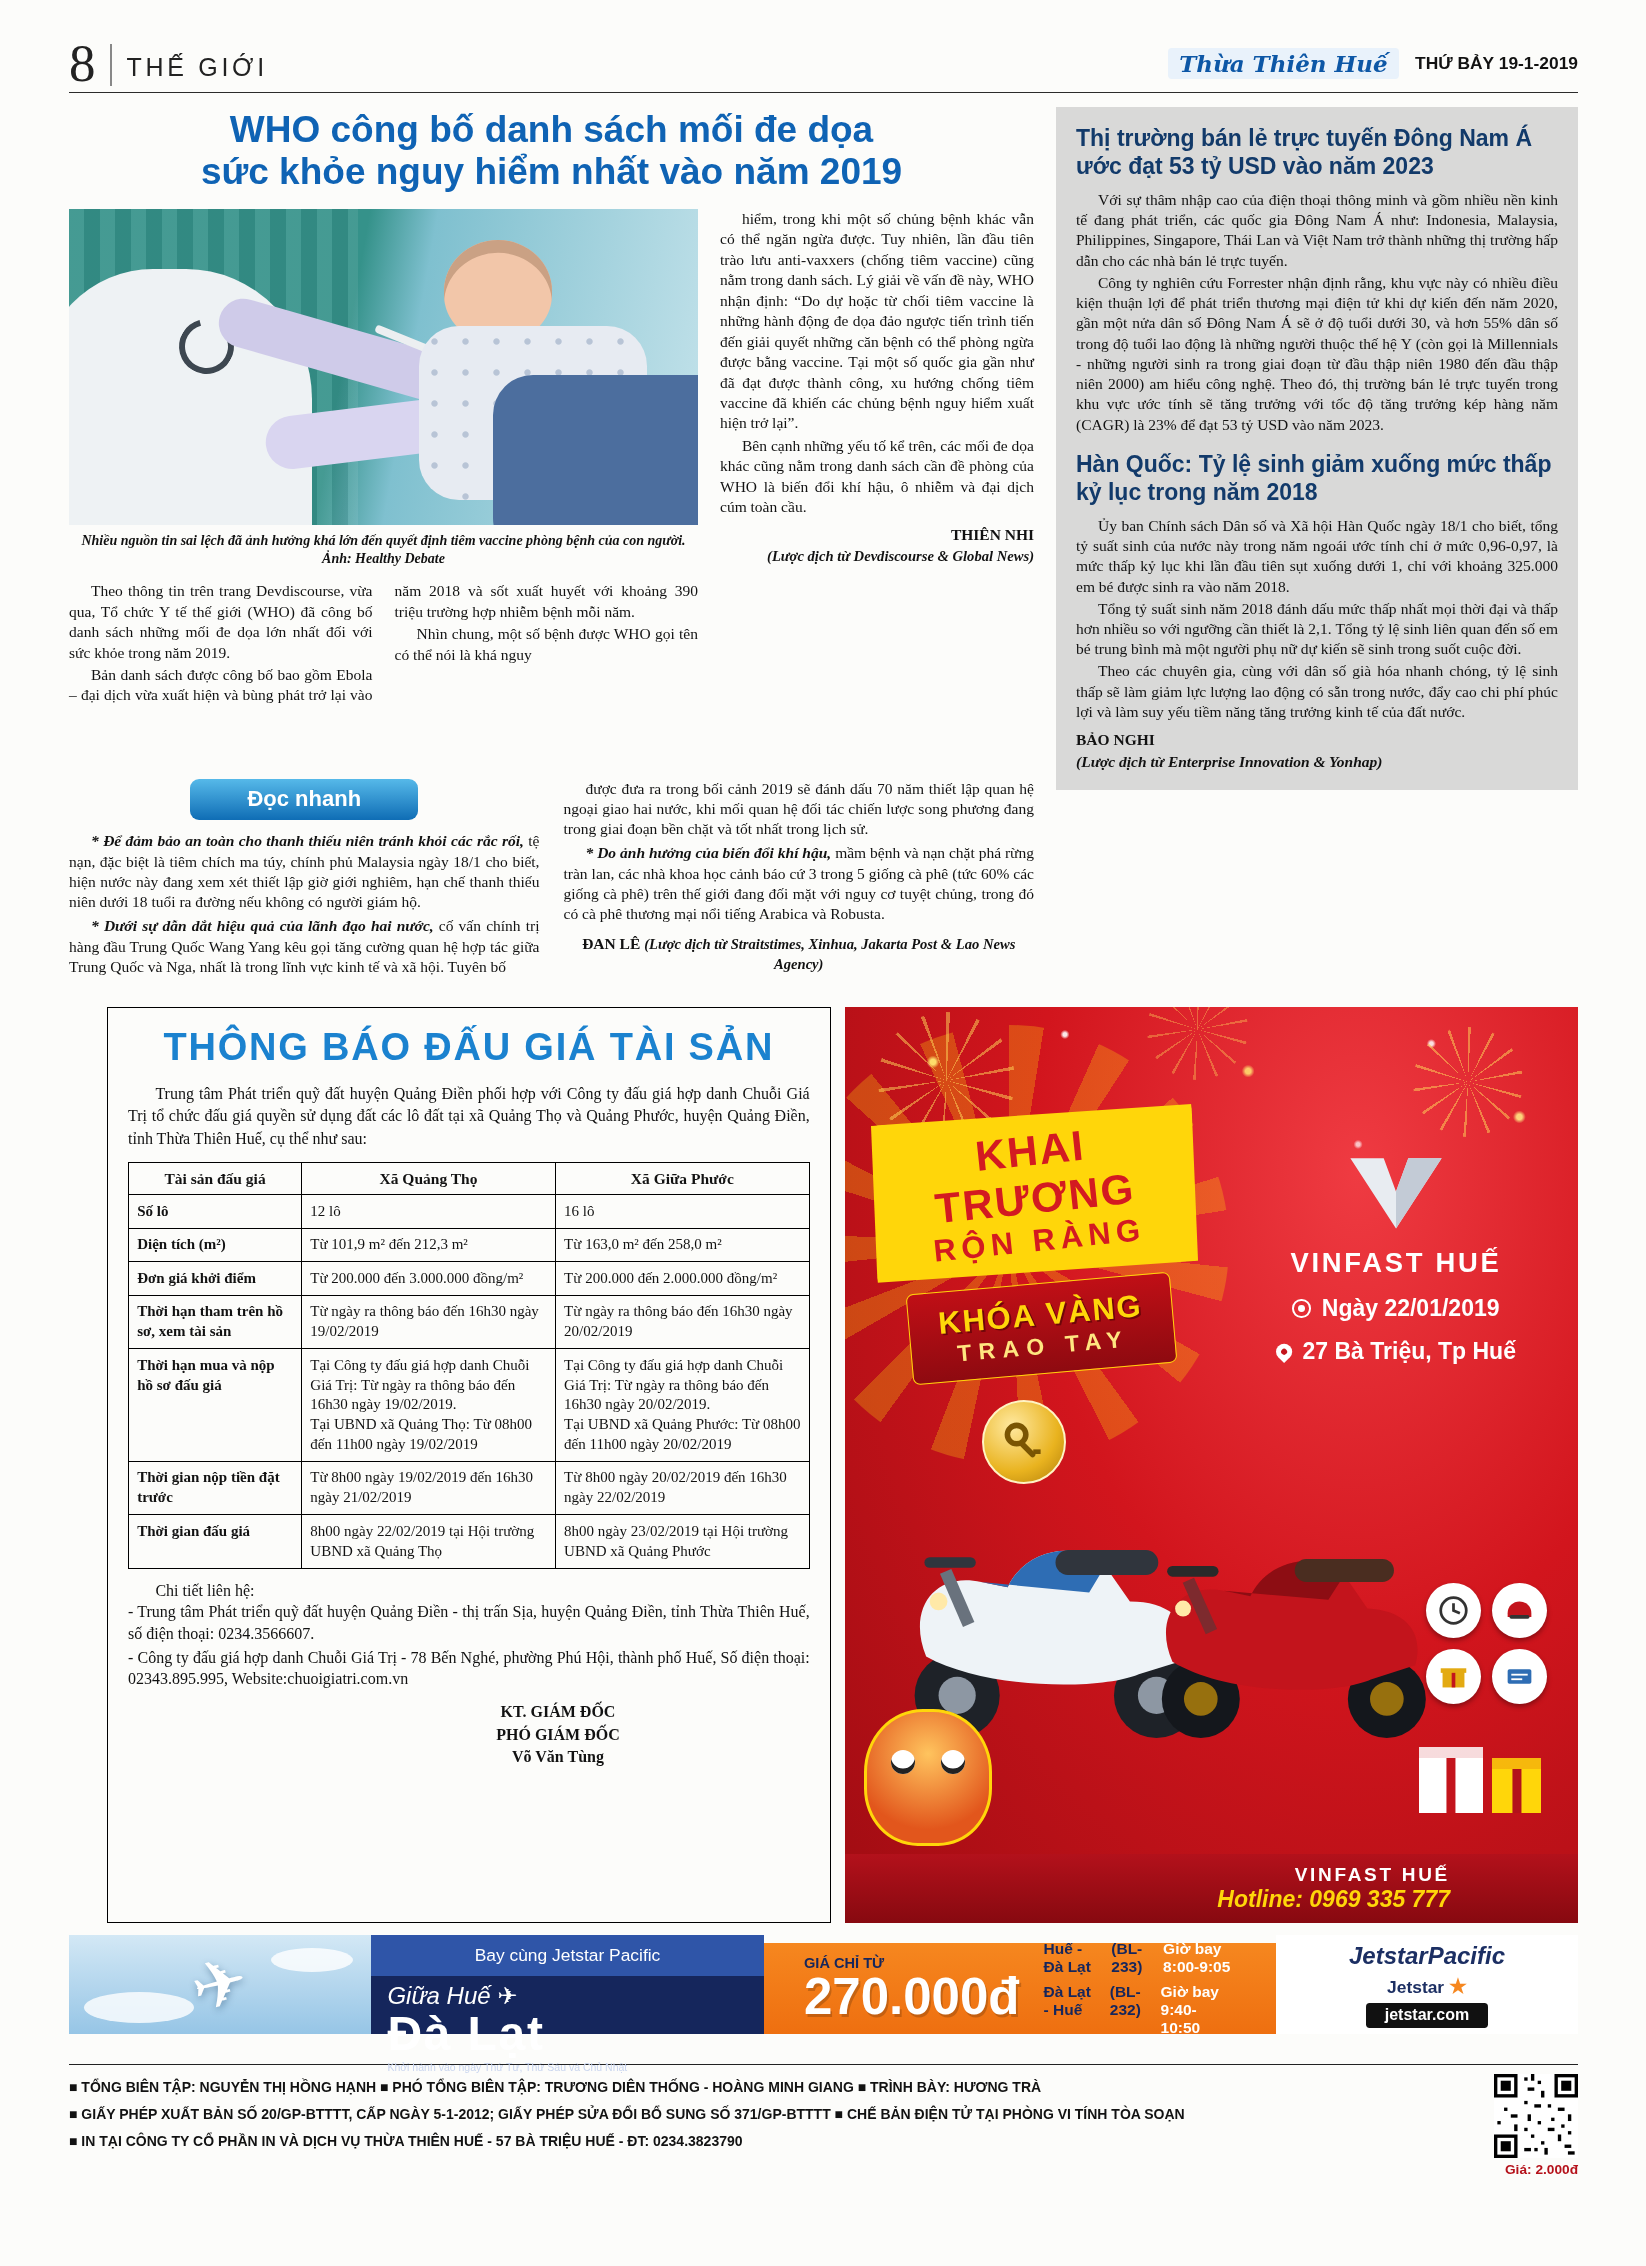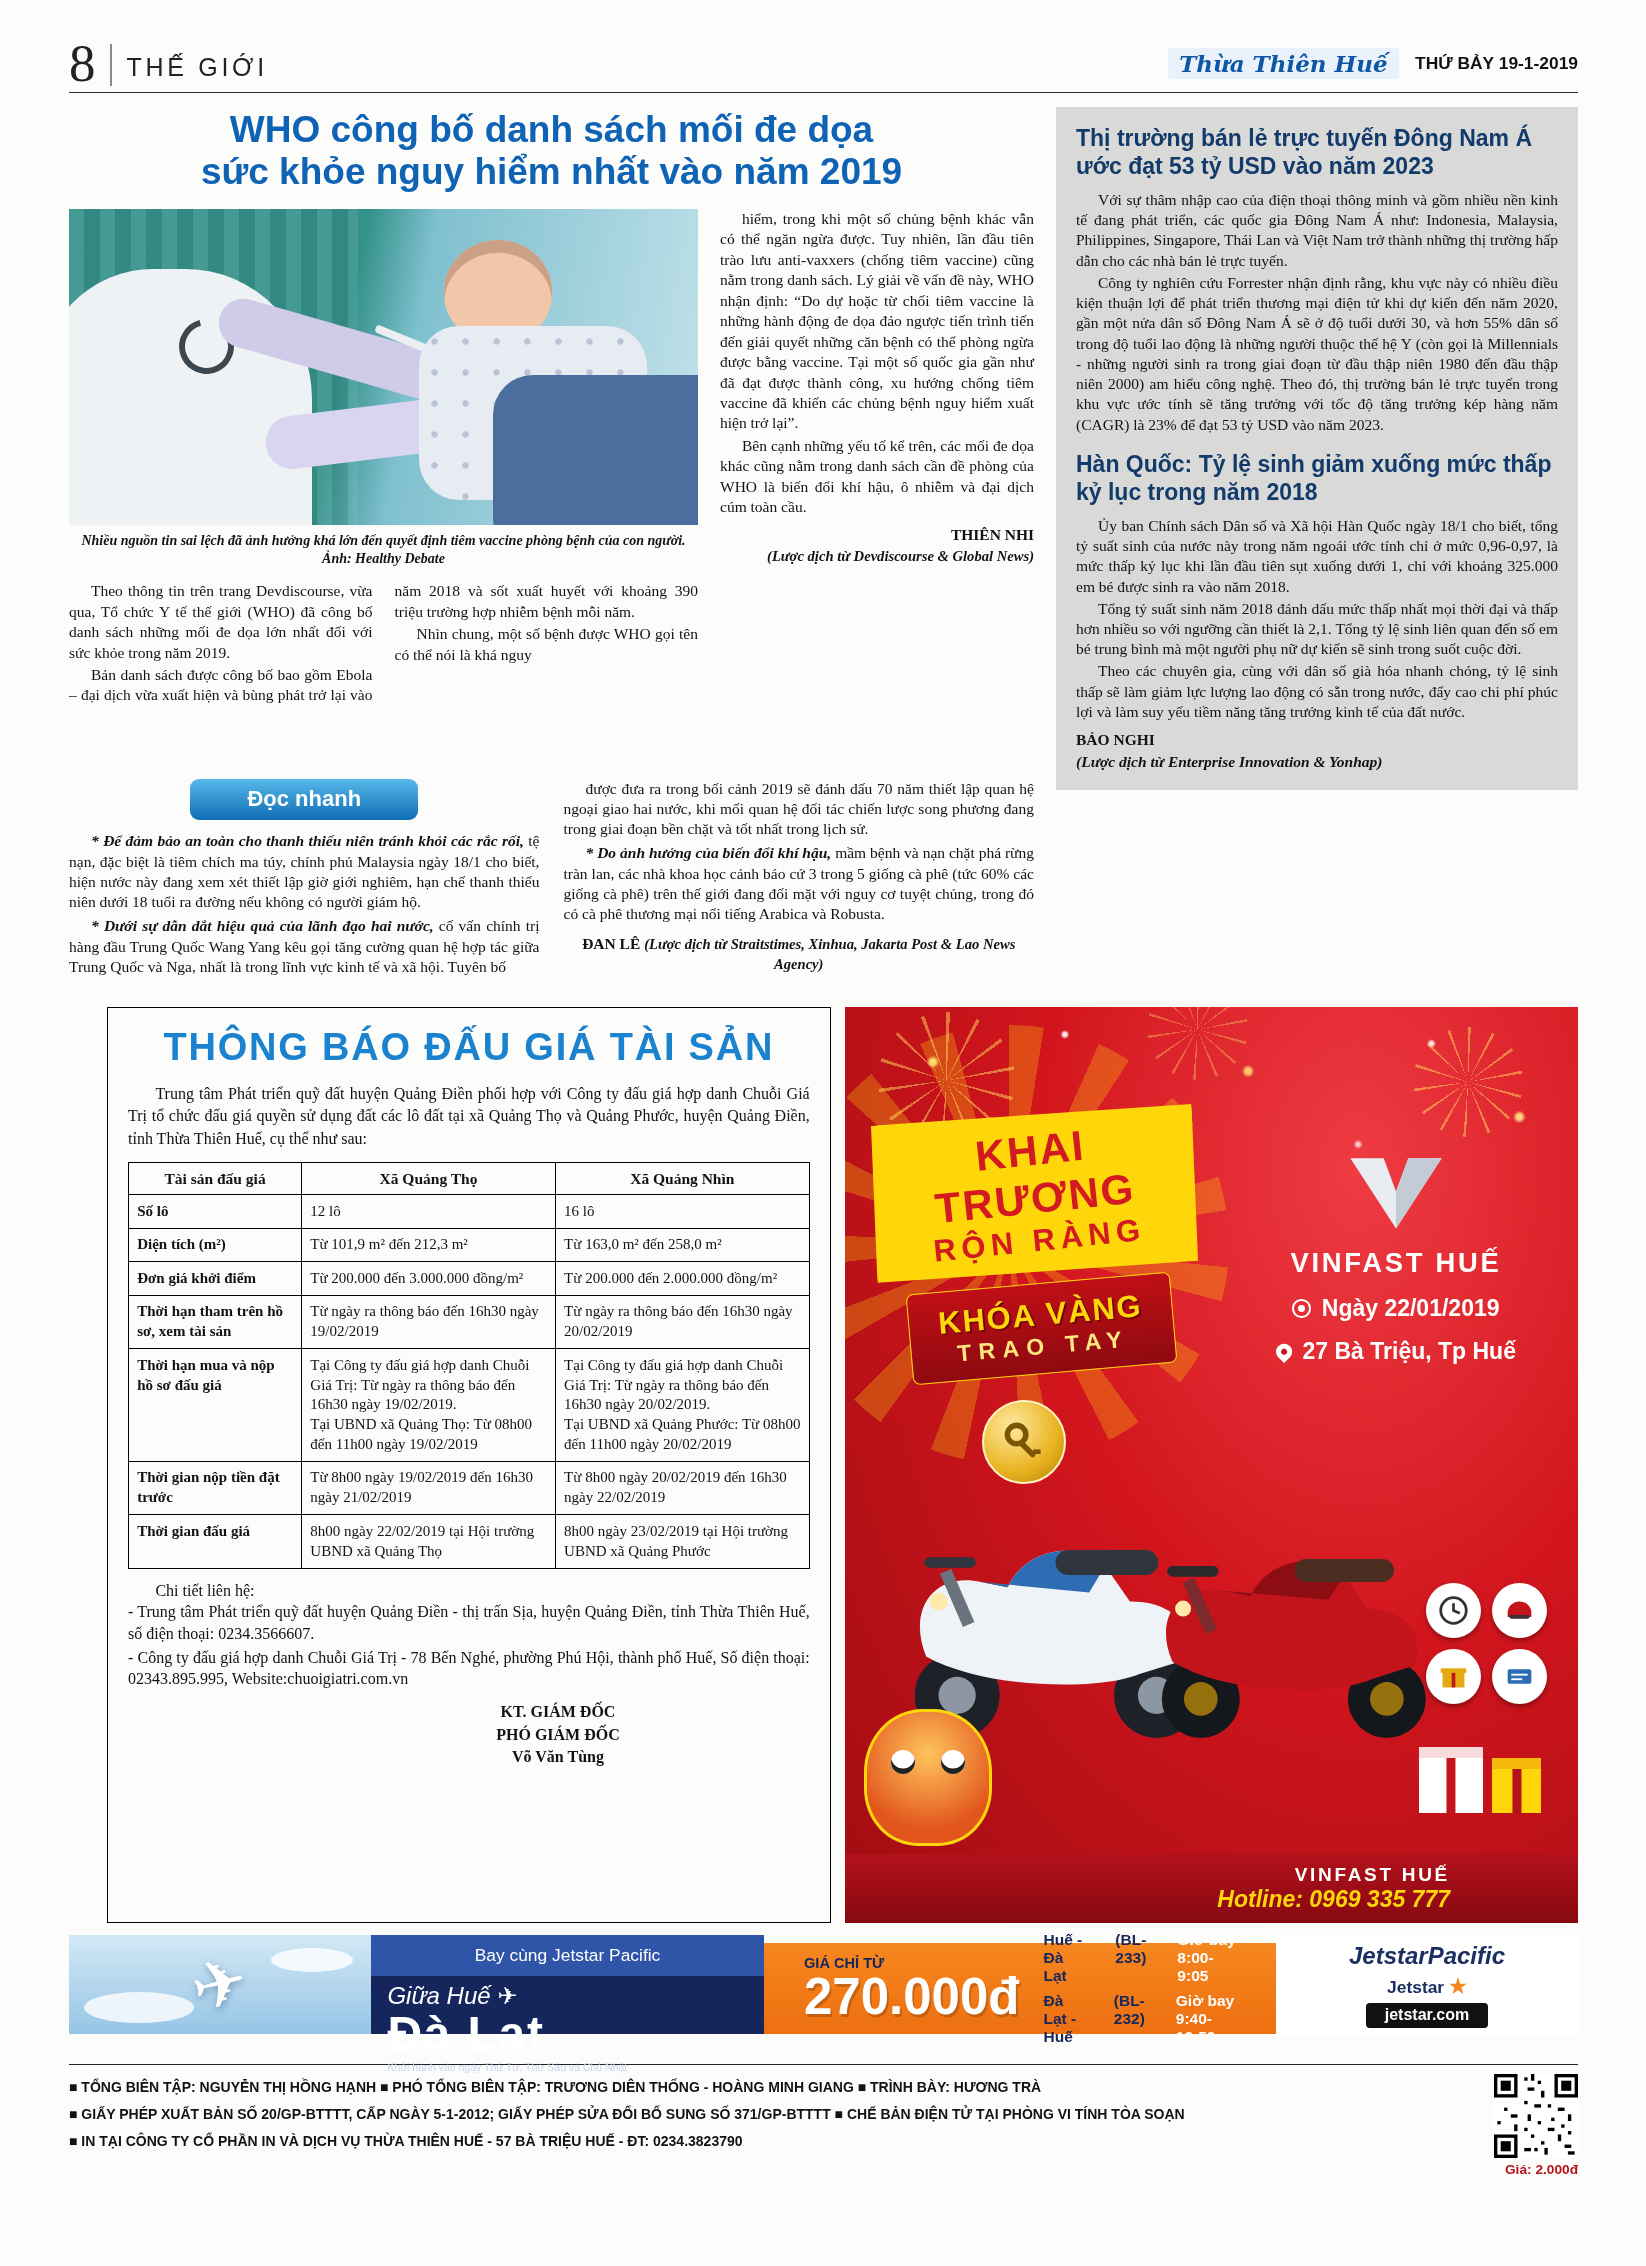--- a/index.html
+++ b/index.html
@@ -157,21 +157,21 @@
   .js-tagline { background:#2f55a8; margin:0 -16.4px 5.5px; padding:10px 0; text-align:center;
      font-family:"Liberation Sans", sans-serif; font-size:17.4px; }
   .js-route { font-style:italic; font-size:24px; font-family:"Liberation Sans", sans-serif; }
   .js-route .plane-sm { font-family:"DejaVu Sans", sans-serif; font-style:normal; color:#fff; }
   .js-dest { font-family:"Liberation Sans", sans-serif; font-weight:bold; font-size:48px; line-height:1; letter-spacing:1.8px; }
   .js-note { font-size:10.5px; color:#c9d5ef; margin-top:2.7px; font-family:"Liberation Sans", sans-serif; }
   .js-orange { flex:1; background:linear-gradient(180deg,#f6871f,#ee6f10); display:flex; align-items:center; gap:24px; padding:0 40px;margin-top:8px; }
   .js-price-label { font-family:"Liberation Sans", sans-serif; font-weight:bold; font-size:14.6px; color:#15265c; }
   .js-price { font-family:"Liberation Sans", sans-serif; font-weight:bold; font-size:51px; color:#fff; line-height:1; text-shadow:1.8px 2.7px 0 rgba(0,0,0,.18); }
   .js-routes { display:flex; flex-direction:column; gap:7.3px; font-family:"Liberation Sans", sans-serif; font-weight:bold; font-size:15.5px; }
-  .js-routes .rt { display:flex; gap:31px; }
+  .js-routes .rt { display:flex; gap:17px; }
   .js-routes .nm, .js-routes .cd { color:#15265c; }
   .js-routes .tm { color:#fff; }
   .js-white { width:302px; background:#fff; display:flex; flex-direction:column; align-items:center; justify-content:center; gap:4.6px; }
   .js-brand1 { color:#1c2f63; font-family:"Liberation Sans", sans-serif; font-weight:bold; font-style:italic; font-size:24px; }
   .js-brand2 { color:#1c2f63; font-family:"Liberation Sans", sans-serif; font-weight:bold; font-size:17.4px; }
   .js-brand2 .star { color:#f6871f; font-size:20px; }
   .js-web { background:#111; color:#fff; font-family:"Liberation Sans", sans-serif; font-weight:bold; font-size:16px; padding:3.7px 18.3px; border-radius:3.7px; }
 
   
   .page-footer { margin-top:30px; border-top:1.8px solid #222; padding-top:9.1px; display:flex; gap:20px; }
@@ -280,21 +280,21 @@
       <table class="auction-table">
         <colgroup>
             <col style="width:174px">
             <col style="width:255px">
             <col style="width:255px">
           </colgroup>
         <thead>
           <tr>
             <th>Tài sản đấu giá</th>
             <th>Xã Quảng Thọ</th>
-            <th>Xã Quảng Nhìn</th>
+            <th>Xã Giữa Phước</th>
           </tr>
         </thead>
         <tbody>
           <tr>
             <td class="row-label">Số lô</td>
             <td>12 lô</td>
             <td>16 lô</td>
           </tr>
           <tr>
             <td class="row-label">Diện tích (m²)</td>

